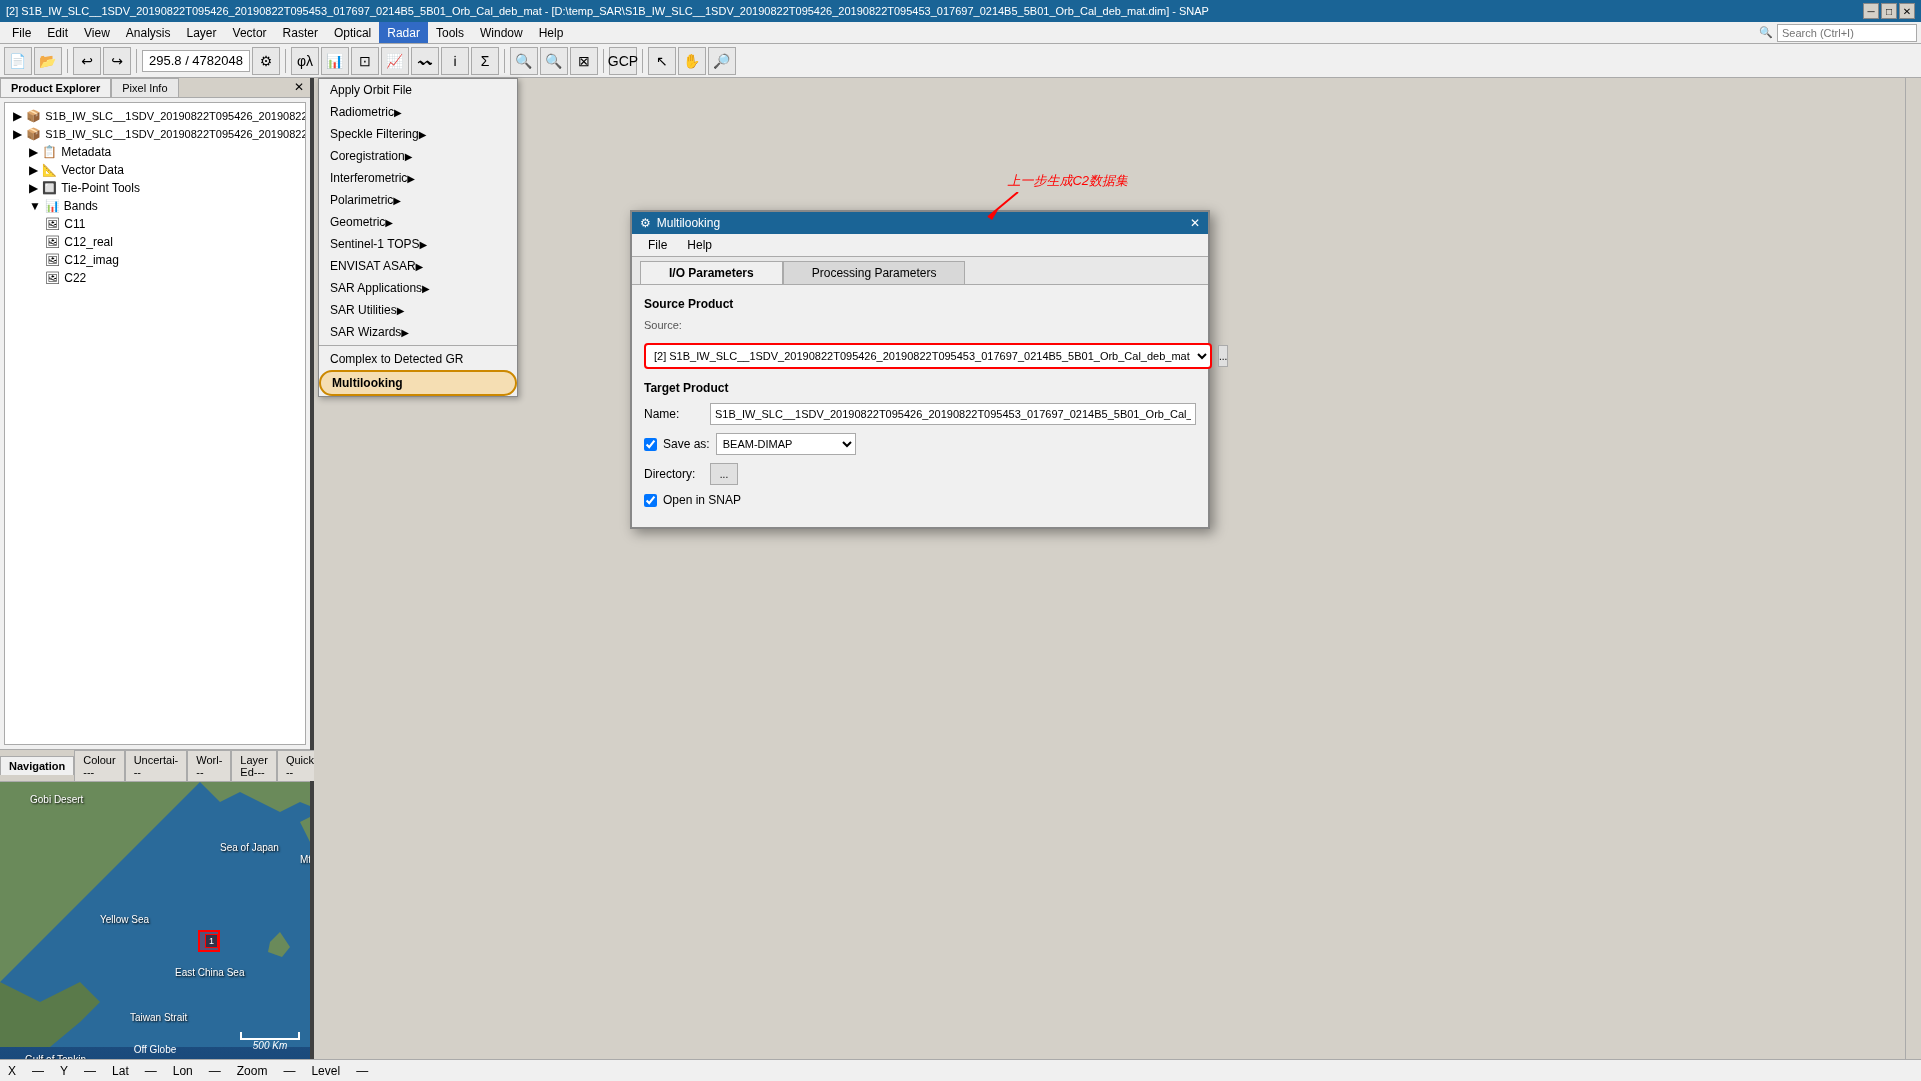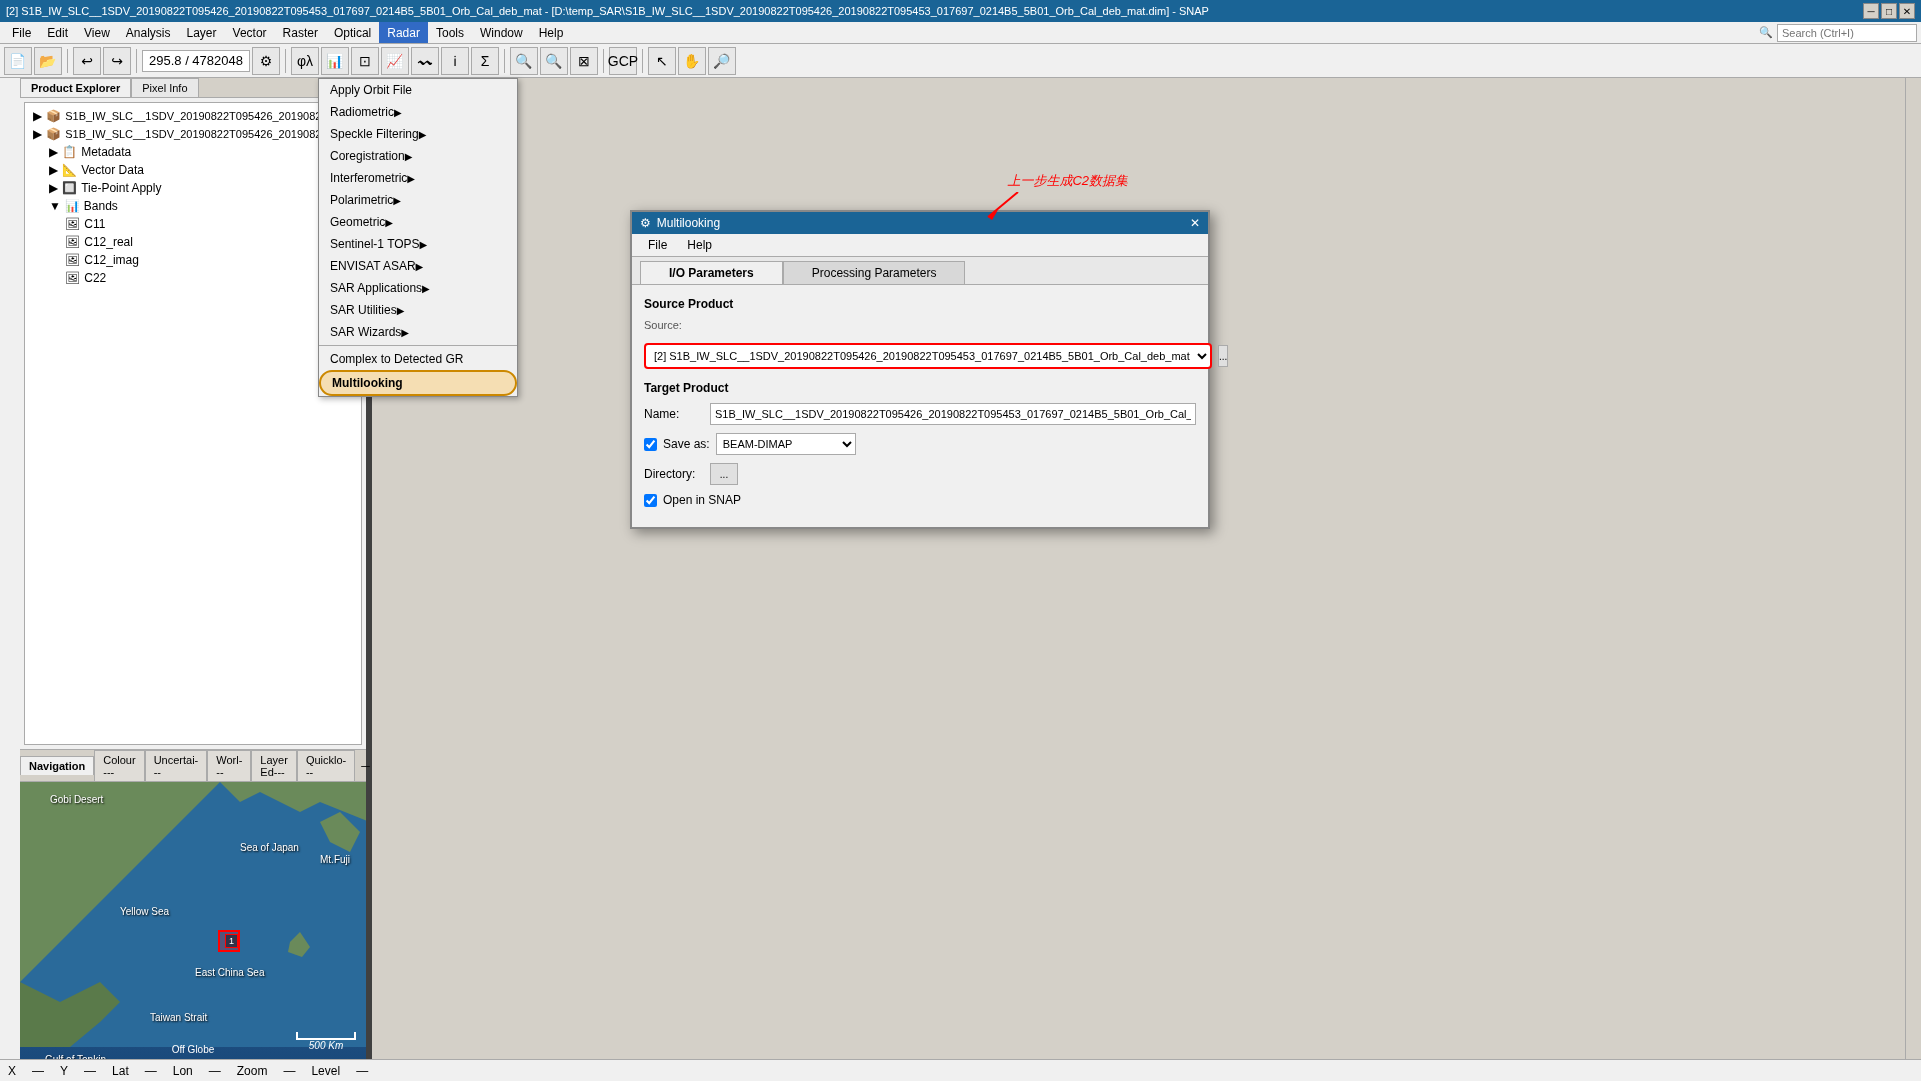--- a/index.html
+++ b/index.html
@@ -67,26 +67,25 @@
       padding: 2px 6px;
       font-size: 13px;
       height: 22px;
     }
 
     
     #main { display: flex; height: calc(100% - 22px - 22px - 34px - 22px); }
 
     
     #left-panel {
-      width: 372px;
+      width: 314px;
       background: #f0f0f0;
-      border-right: 6px solid #404040;
+      border-right: 4px solid #404040;
       display: flex;
       flex-direction: column;
-      padding-left: 20px;
     }
     #panel-tabs {
       display: flex;
       background: #d4d0c8;
       border-bottom: 1px solid #aaa;
     }
     .panel-tab {
       padding: 3px 10px;
       cursor: pointer;
       background: #e8e8e8;
@@ -398,21 +397,21 @@
           <span>Metadata</span>
         </div>
         <div class="tree-item">
           <span>▶</span>
           <span>📐</span>
           <span>Vector Data</span>
         </div>
         <div class="tree-item">
           <span>▶</span>
           <span>🔲</span>
-          <span>Tie-Point Apply</span>
+          <span>Tie-Point Tools</span>
         </div>
         <div class="tree-item">
           <span>▼</span>
           <span>📊</span>
           <span>Bands</span>
         </div>
         <div class="tree-indent">
           <div class="tree-item">
             <span>🖼</span>
             <span>C11</span>
@@ -457,21 +456,21 @@
           <polygon points="350,50 360,40 380,60 370,80 355,75" fill="#6a8a5a"></polygon>
           <polygon points="360,80 375,70 390,90 380,105 362,100" fill="#6a8a5a"></polygon>
 
           <polygon points="270,160 280,150 290,165 282,175 268,170" fill="#6a8a5a"></polygon>
 
           <polygon points="355,35 370,28 385,45 375,55 358,48" fill="#7a9a6a"></polygon>
         </svg>
 
         <div class="map-label" style="top:12px; left:30px;">Gobi Desert</div>
         <div class="map-label" style="top:60px; left:220px;">Sea of Japan</div>
-        <div class="map-label" style="top:124px; left:100px;">Yellow Sea</div>
+        <div class="map-label" style="top:132px; left:100px;">Yellow Sea</div>
         <div class="map-label" style="top:72px; left:300px;">Mt.Fuji</div>
         <div class="map-label" style="top:185px; left:175px;">East China Sea</div>
         <div class="map-label" style="top:230px; left:130px;">Taiwan Strait</div>
         <div class="map-label" style="top:272px; left:25px;">Gulf of Tonkin</div>
 
         <div class="map-marker" style="top:148px; left:198px; width:22px; height:22px;"></div>
         <div style="position:absolute; top:152px; left:205px; color:white; font-size:9px; border:1px solid red; padding:1px 3px; background:rgba(0,0,0,0.4);">1</div>
 
         <div class="scale-bar">
           <div class="scale-line"></div>

